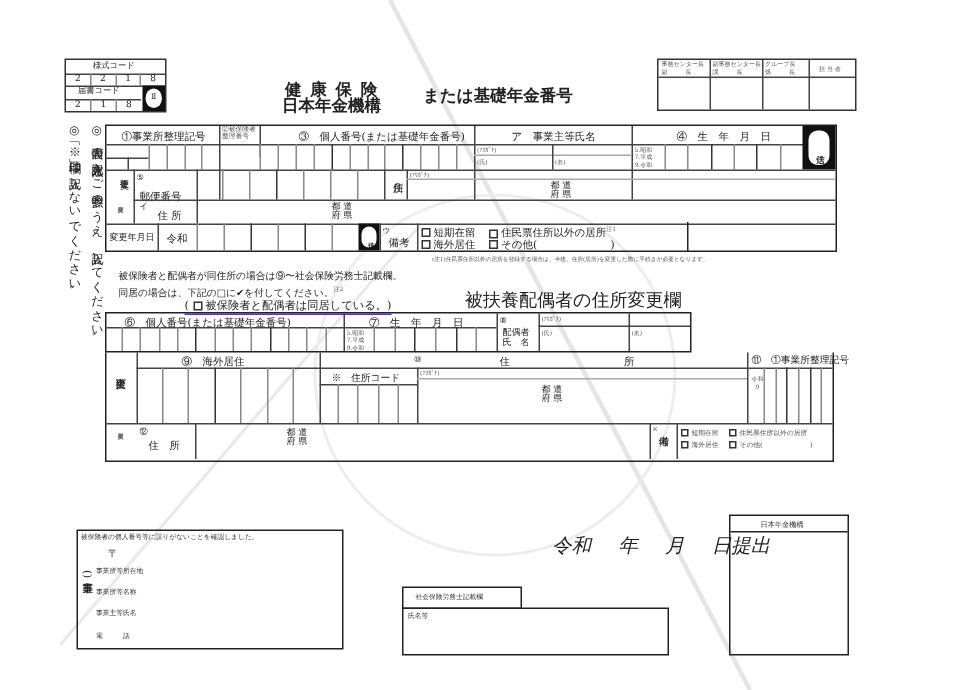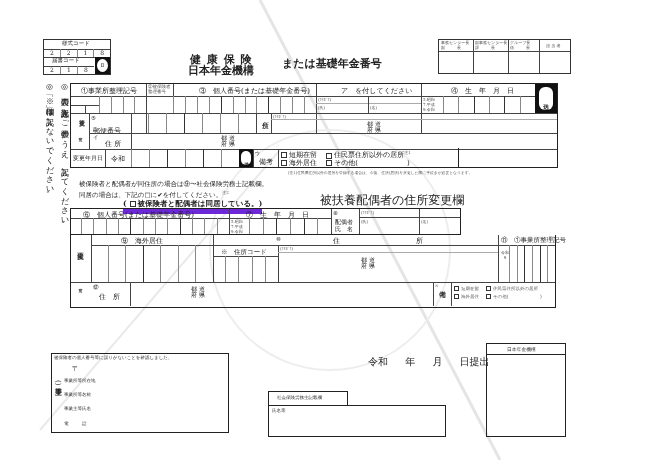--- a/index.html
+++ b/index.html
@@ -77,21 +77,21 @@
 
 <div class="bx2" style="left:70px;top:83px;width:488px;height:85px;">
 
   <div class="t small" style="left:10px;top:2px;font-size:7px;">①事業所整理記号</div>
   <div class="vl" style="left:75px;top:0;height:49px;"></div>
   <div class="t tiny" style="left:77px;top:1px;white-space:pre;line-height:4.5px;font-size:4.5px;">②被保険者
 整理番号</div>
   <div class="vl" style="left:102px;top:0;height:21px;"></div>
   <div class="t small" style="left:128px;top:2px;font-size:7px;">③　個人番号(または基礎年金番号)</div>
   <div class="vl" style="left:245px;top:0;height:49px;"></div>
-  <div class="t small" style="left:270px;top:2px;font-size:7px;">ア　を付してください</div>
+  <div class="t small" style="left:270px;top:2px;font-size:7px;">ア　事業主等氏名</div>
   <div class="vl" style="left:350px;top:0;height:49px;"></div>
   <div class="t small" style="left:380px;top:2px;font-size:7px;">④　生　年　月　日</div>
   <div class="hl" style="left:0;top:12px;width:486px;"></div>
 
   <div class="hl" style="left:0;top:21px;width:28px;"></div>
   <div class="vl" style="left:14px;top:21px;height:8px;"></div>
   <div class="cell-row" style="left:28px;top:12px;width:47px;height:17px;border-left:1px solid #888;">
     <span></span>
       <span></span>
       <span></span>
@@ -184,23 +184,23 @@
   <div class="t small" style="left:210px;top:66px;font-size:7px;"><span class="cb"></span><span>短期在留</span></div>
   <div class="t small" style="left:255px;top:66px;font-size:7px;"><span class="cb"></span><span>住民票住所以外の居所</span><sup class="tiny">注1</sup></div>
   <div class="t small" style="left:210px;top:74px;font-size:7px;"><span class="cb"></span><span>海外居住</span></div>
   <div class="t small" style="left:255px;top:74px;font-size:7px;"><span class="cb"></span><span>その他(　　　　　　　)</span></div>
 </div>
 <div class="abs" style="left:252px;top:148px;width:207px;height:20px;border-right:1.5px solid #222;"></div>
 <div class="t tiny" style="left:288px;top:170px;font-size:3.8px;">(注1)住民票住所以外の居所を登録する場合は、今後、住所(居所)を変更した際に手続きが必要となります。</div>
 
 <div class="t small" style="left:79px;top:180px;font-size:6.5px;">被保険者と配偶者が同住所の場合は⑨〜社会保険労務士記載欄。</div>
 <div class="t small" style="left:79px;top:190px;font-size:6.5px;"><span>同居の場合は、下記の□に✔を付してください。</span><sup class="tiny">注2</sup></div>
-<div class="t" style="left:123px;top:199px;font-size:7.5px;border-bottom:5px solid #6d28d9;font-weight:bold;">(<span class="cb" style="margin-left:3px;"></span><span>被保険者と配偶者は同居している。</span>)</div>
-
-<div class="t sans" style="left:310px;top:192px;font-size:12px;margin-left:10px;">被扶養配偶者の住所変更欄</div>
+<div class="t" style="left:123px;top:199px;font-size:7.5px;border-bottom:1px solid #6d28d9;">(<span class="cb" style="margin-left:3px;"></span><span>被保険者と配偶者は同居している。</span>)</div>
+
+<div class="t sans" style="left:310px;top:192px;font-size:12px;">被扶養配偶者の住所変更欄</div>
 
 <div class="bx2" style="left:70px;top:208px;width:391px;height:27px;">
   <div class="t small" style="left:12px;top:1px;font-size:7px;">⑥　個人番号(または基礎年金番号)</div>
   <div class="hl" style="left:0;top:9px;width:260px;"></div>
   <div class="cell-row" style="left:10px;top:9px;width:148px;height:16px;border-left:1px solid #888;">
     <span></span>
       <span></span>
       <span></span>
       <span></span>
       <span style="border-left:1px solid #333;"></span>
@@ -301,21 +301,21 @@
 <div class="bx2" style="left:51px;top:353px;width:178px;height:80px;">
   <div class="t tiny" style="left:2px;top:1px;font-size:4.5px;color:#333;">被保険者の個人番号等に誤りがないことを確認しました。</div>
   <div class="t small" style="left:20px;top:10px;font-size:7px;">〒</div>
   <div class="t small vert" style="left:1px;top:26px;font-size:7px;">(事業主等)</div>
   <div class="t tiny" style="left:12px;top:24px;font-size:4.5px;color:#333;">事業所等所在地</div>
   <div class="t tiny" style="left:12px;top:38px;font-size:4.5px;color:#333;">事業所等名称</div>
   <div class="t tiny" style="left:12px;top:52px;font-size:4.5px;color:#333;">事業主等氏名</div>
   <div class="t tiny" style="left:12px;top:67px;font-size:4.5px;color:#333;">電　　　話</div>
 </div>
 
-<div class="t" style="left:368px;top:355px;font-size:10px;">
+<div class="t" style="left:368px;top:355px;font-size:13px;font-style:italic;">
   <span>令和</span>
   <span style="margin-left:14px;">年</span>
   <span style="margin-left:14px;">月</span>
   <span style="margin-left:14px;">日提出</span>
 </div>
 
 <div class="bx2" style="left:268px;top:391px;width:80px;height:15px;">
   <div class="t tiny" style="left:8px;top:3px;font-size:4.5px;color:#333;">社会保険労務士記載欄</div>
 </div>
 <div class="bx2" style="left:268px;top:405px;width:178px;height:32px;">

